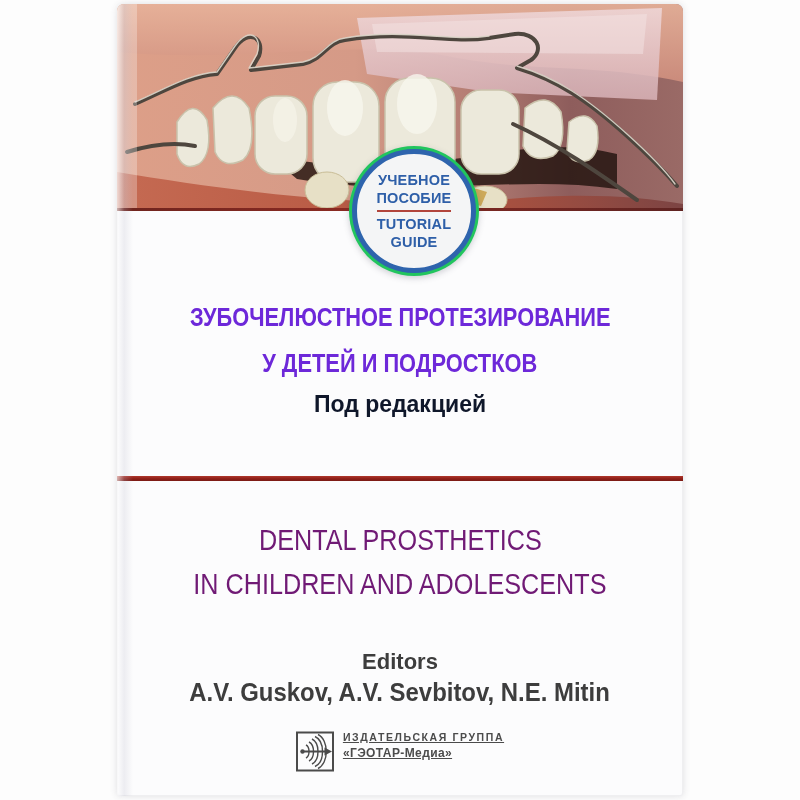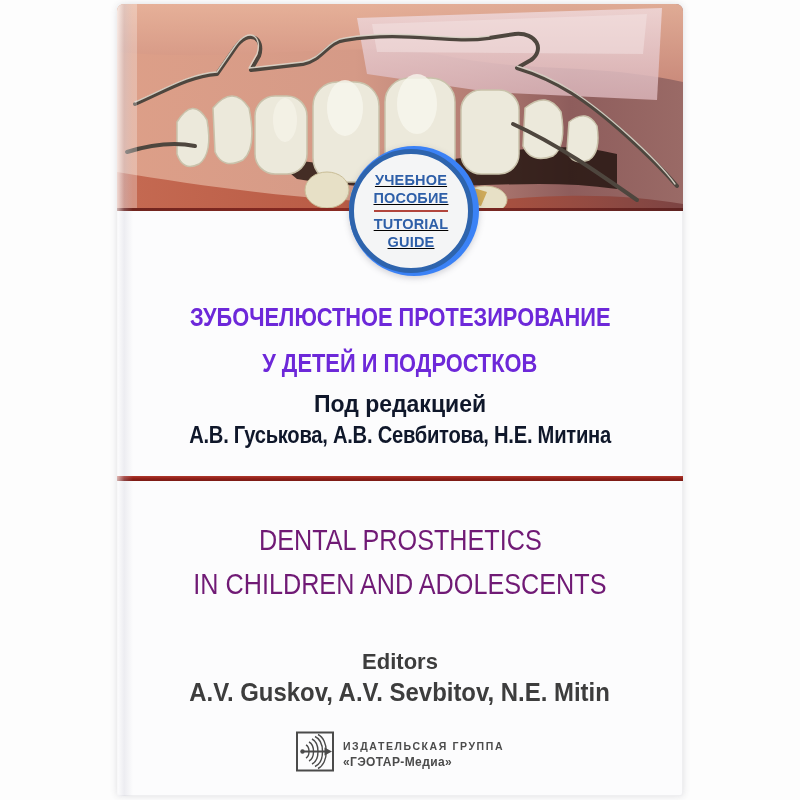--- a/index.html
+++ b/index.html
@@ -9,40 +9,40 @@
         border-radius:7px 7px 3px 3px;box-shadow:0 0 7px rgba(60,60,80,.16), inset 0 0 0 1px rgba(150,150,160,.12);}
   .spine-sheen{position:absolute;left:0;top:0;width:16px;height:100%;border-radius:7px 0 0 3px;
         background:linear-gradient(90deg, rgba(255,255,255,.65), rgba(190,190,205,.25) 45%, rgba(255,255,255,0));
         pointer-events:none;z-index:5;}
   .photo{position:absolute;left:0;top:0;width:566px;height:207px;border-radius:7px 7px 0 0;overflow:hidden;}
   .photo svg{display:block;}
   .photo-edge{position:absolute;left:0;top:204px;width:566px;height:3px;background:linear-gradient(90deg,#6f241e,#8a2a22 40%,#5f2321);}
 
   
   .badge{position:absolute;left:232px;top:142px;width:130px;height:130px;border-radius:50%;
-         background:#3b82f6;box-shadow:0 2px 6px rgba(70,70,90,.25);display:flex;align-items:center;z-index:10;text-decoration:underline;}
+         background:#22c55e;box-shadow:0 2px 6px rgba(70,70,90,.25);display:flex;align-items:center;justify-content:center;z-index:10;}
   .badge-inner{width:114px;height:114px;border-radius:50%;background:#f4f5f6;border:5px solid #2e64ad;
          display:flex;flex-direction:column;align-items:center;justify-content:center;gap:1px;}
   .badge-line{color:#2e5fa8;font-weight:bold;font-size:14.5px;line-height:17px;letter-spacing:.2px;}
   .badge-divider{width:74px;height:2px;background:#b2453c;margin:2px 0 3px 0;}
 
   .center-text{position:absolute;left:0;width:566px;text-align:center;}
   .scale-x{display:inline-block;transform:scaleX(.84);transform-origin:50% 50%;white-space:nowrap;}
   .title-ru{top:290px;color:#6d28d9;font-weight:bold;font-size:26px;line-height:46px;}
   .editors-ru{top:386px;color:#0f172a;}
   .ed-label-ru{font-size:23px;font-weight:bold;line-height:29px;}
   .ed-names-ru{font-size:24px;font-weight:bold;line-height:31px;letter-spacing:-.3px;}
   .red-rule{position:absolute;left:0;top:472px;width:566px;height:5px;
             background:linear-gradient(180deg,#b0382d 0%,#8e1f18 55%,#7a1b15 100%);}
   .title-en{top:514px;color:#701a75;font-weight:normal;font-size:30px;line-height:44px;}
   .editors-en{top:612px;color:#3d3d3d;margin-top:32px;}
   .ed-label-en{font-size:22px;font-weight:bold;line-height:28px;}
   .ed-names-en{font-size:26px;font-weight:bold;line-height:33px;}
 
-  .publisher{position:absolute;left:0;top:727px;width:566px;display:flex;align-items:flex-end;justify-content:center;gap:9px;color:#4b4b4b;}
+  .publisher{position:absolute;left:0;top:727px;width:566px;display:flex;align-items:flex-start;justify-content:center;gap:9px;color:#4b4b4b;text-decoration:underline;}
   .pub-icon{width:38px;height:41px;flex:0 0 auto;}
   .pub-text{text-align:left;}
   .pub-line1{font-size:10.5px;font-weight:bold;letter-spacing:1.6px;line-height:13px;}
   .pub-line2{font-size:12px;font-weight:bold;line-height:19px;letter-spacing:.4px;}
 </style>
 </head>
 <body>
 
 <div id="stage">
   <div class="book">
@@ -132,21 +132,20 @@
       </div>
     </div>
 
     <div class="center-text title-ru">
       <span class="scale-x">ЗУБОЧЕЛЮСТНОЕ ПРОТЕЗИРОВАНИЕ</span><br>
       <span class="scale-x">У ДЕТЕЙ И ПОДРОСТКОВ</span>
     </div>
 
     <div class="center-text editors-ru">
       <div class="ed-label-ru">Под редакцией</div>
-      <div class="ed-names-ru"><span class="scale-x">А.В. Гуськова, А.В. Севбитова, Н.Е. Митина</span></div>
     </div>
 
     <div class="red-rule"></div>
 
     <div class="center-text title-en">
       <span class="scale-x">DENTAL PROSTHETICS</span><br>
       <span class="scale-x">IN CHILDREN AND ADOLESCENTS</span>
     </div>
 
     <div class="center-text editors-en">

